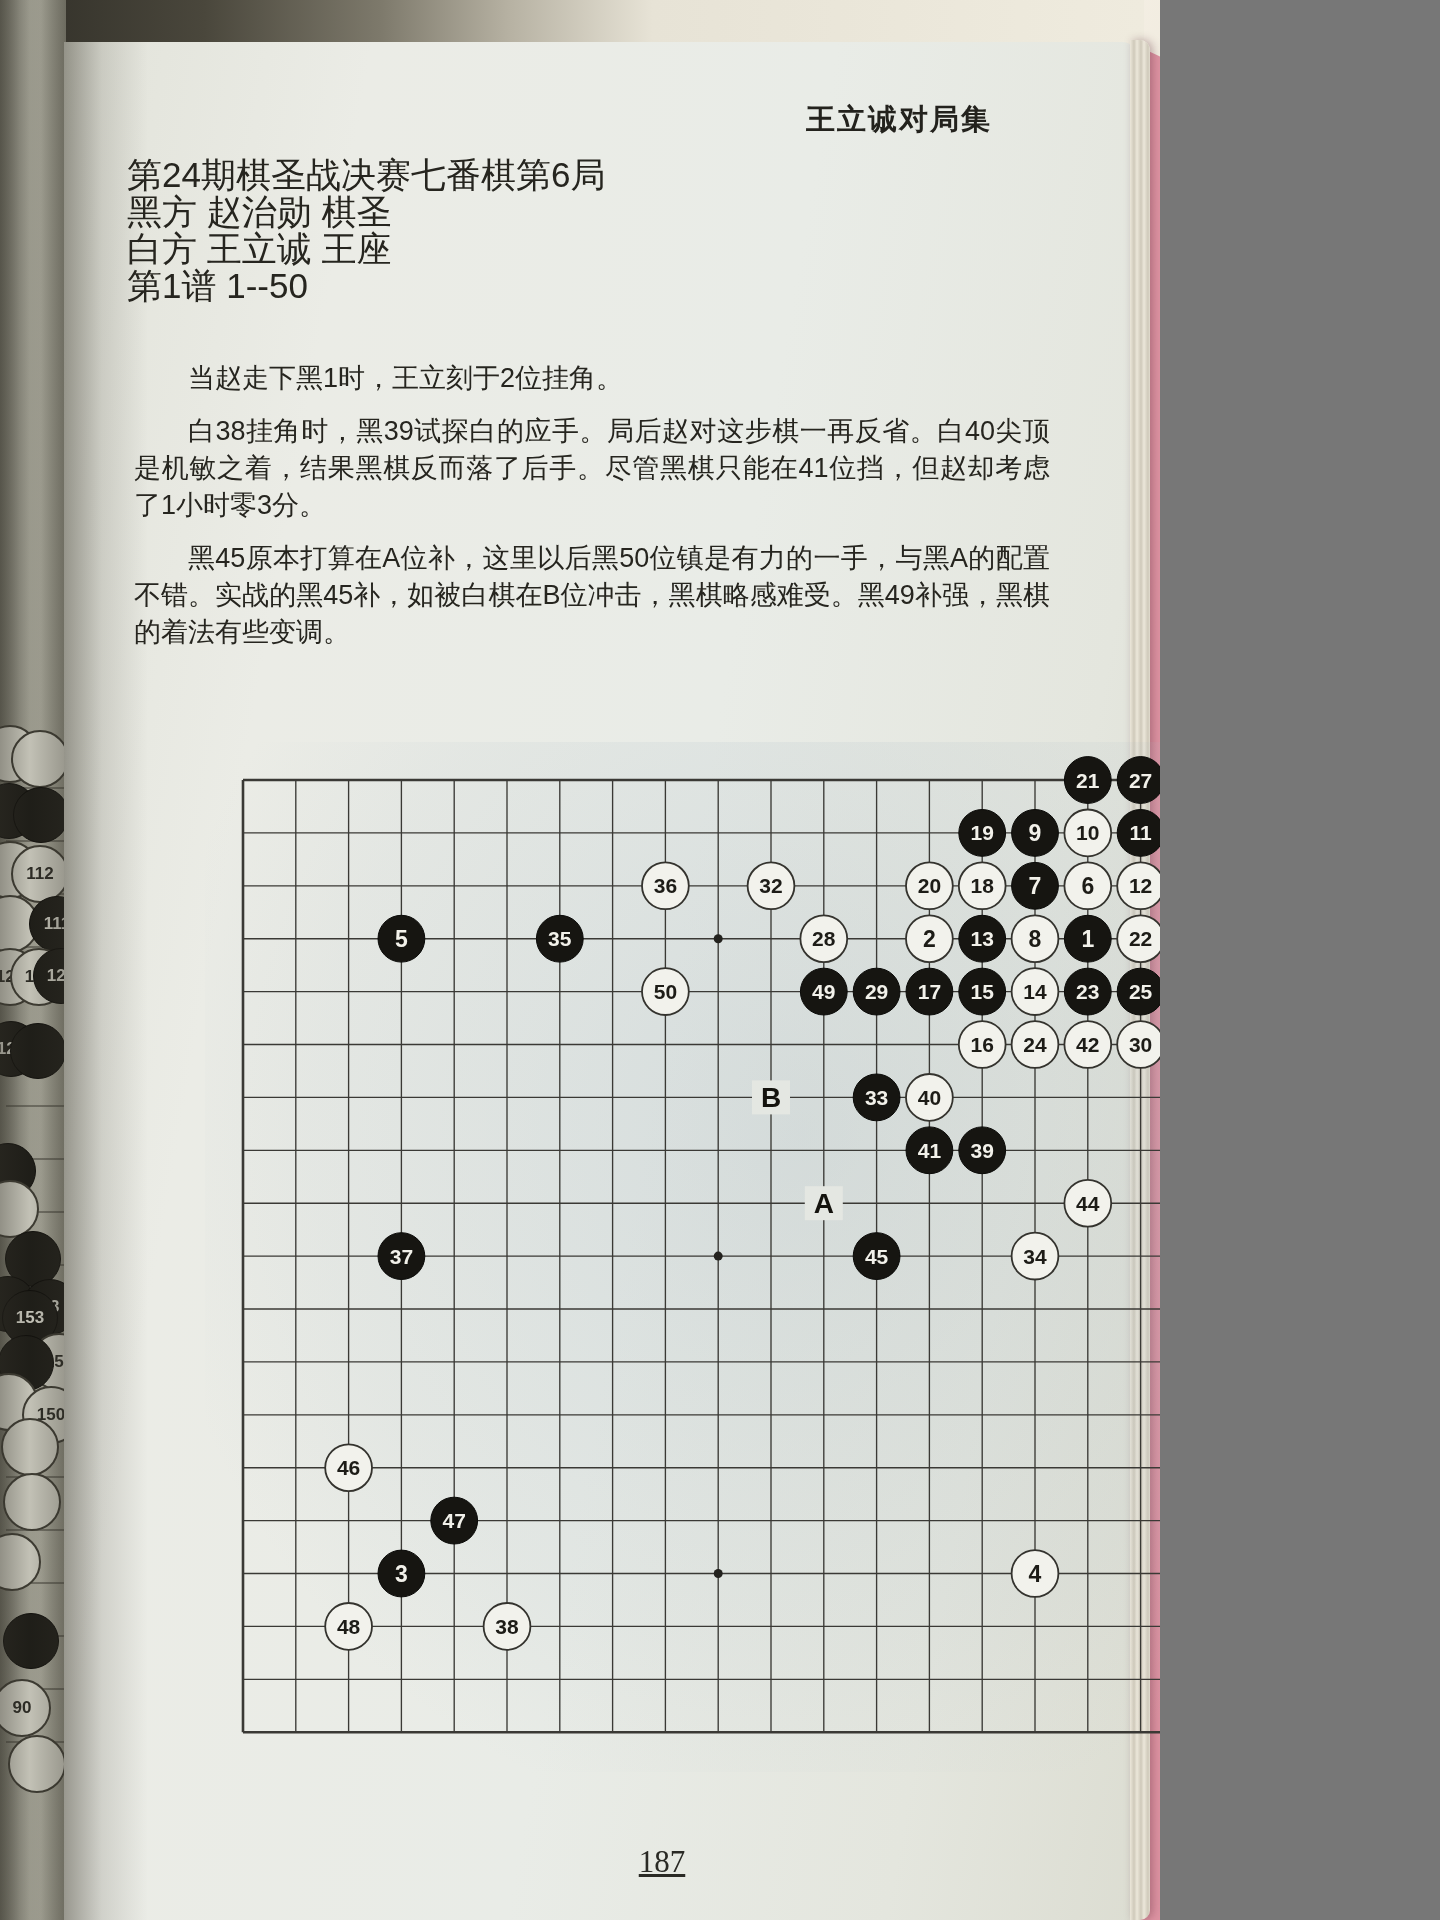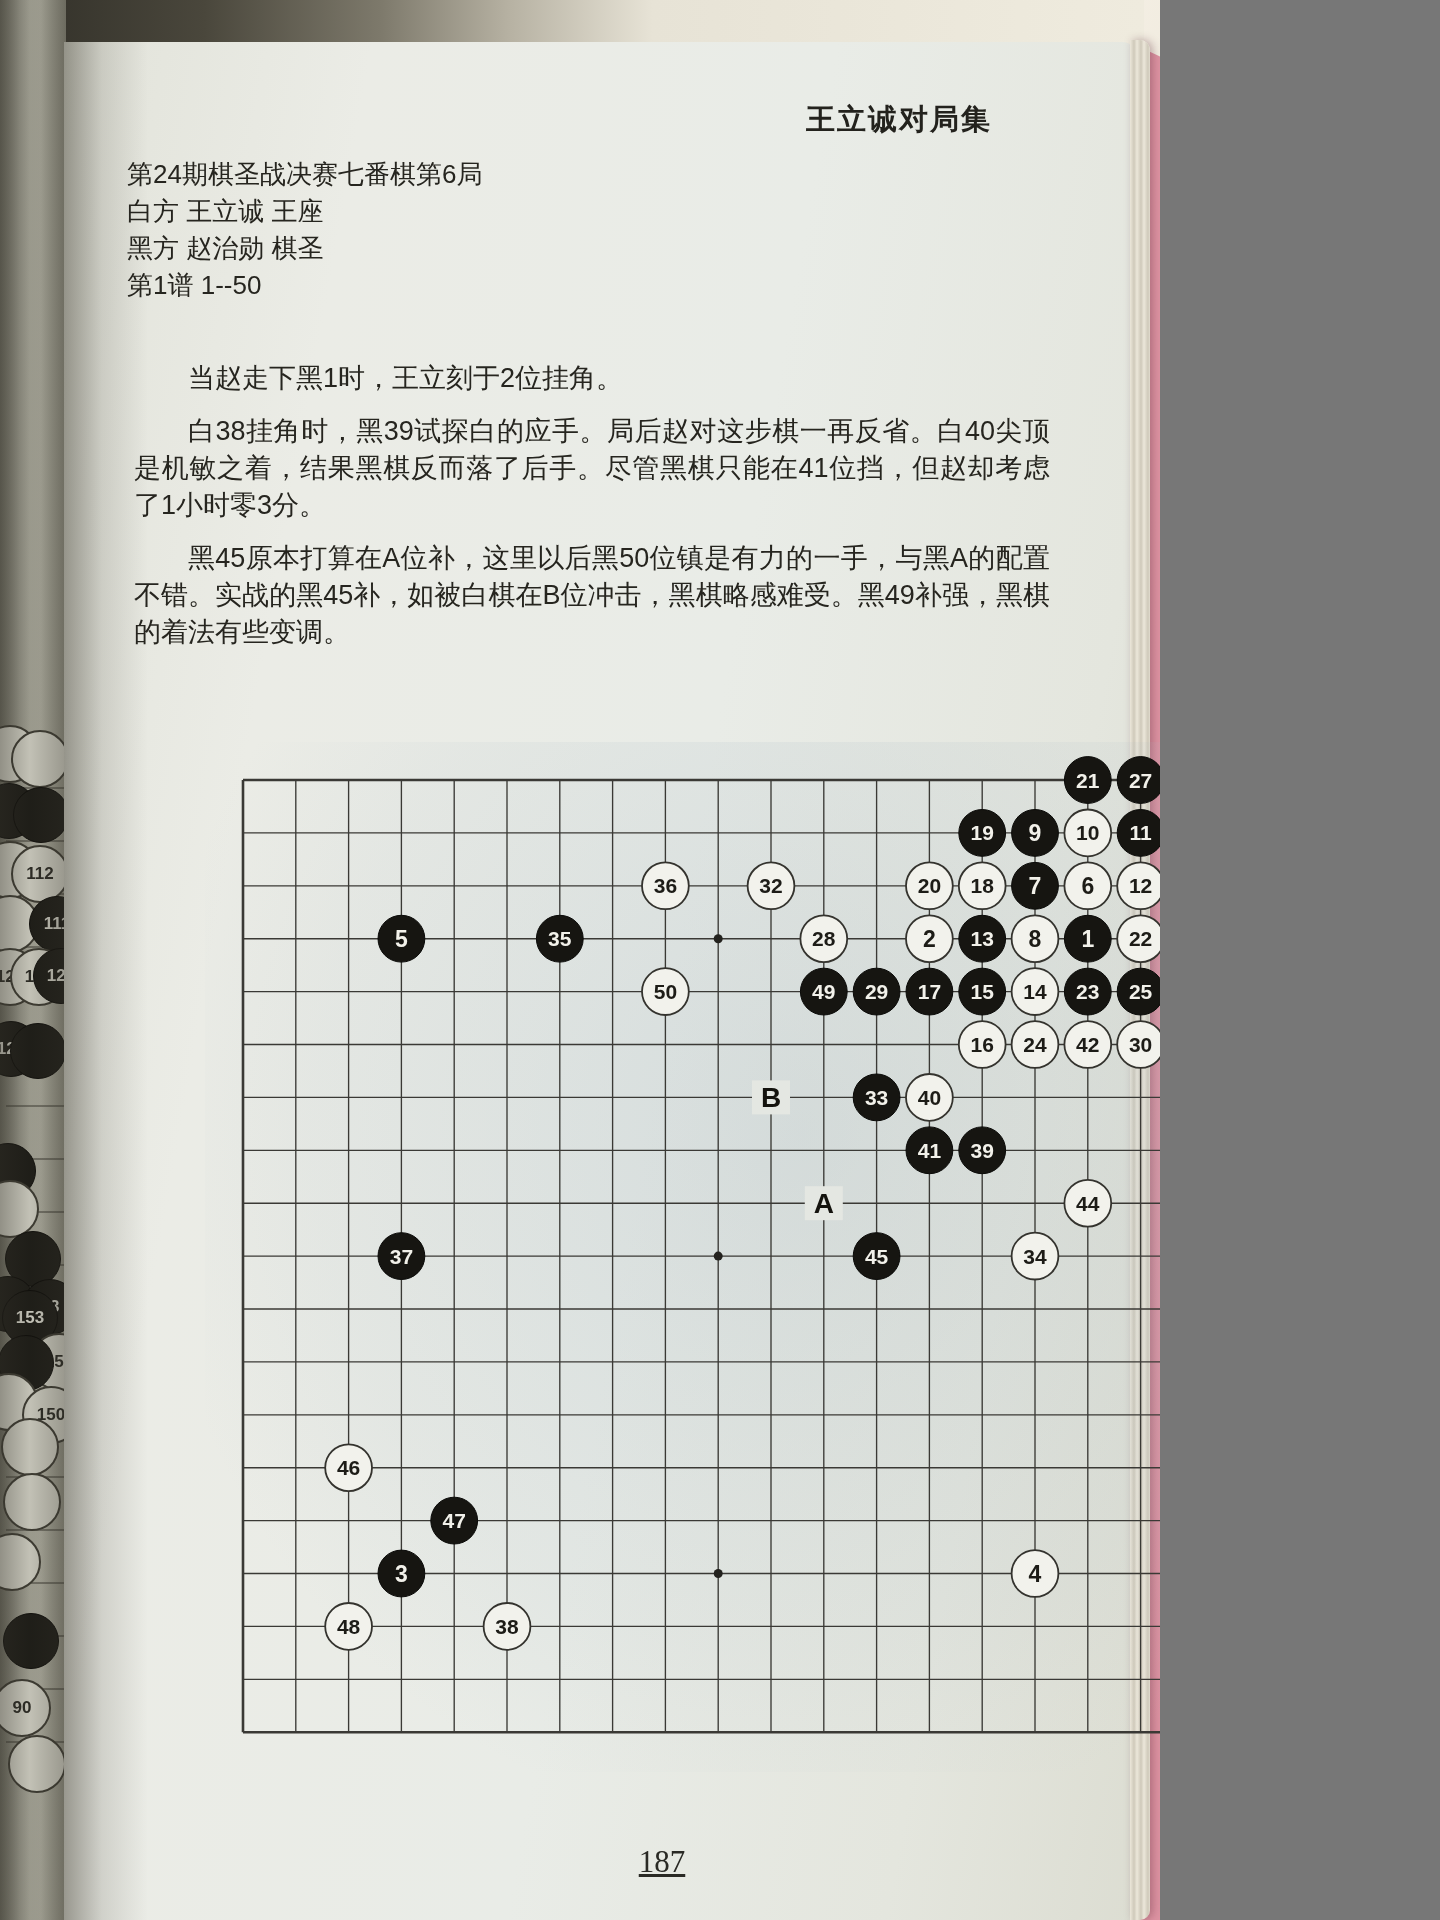--- a/index.html
+++ b/index.html
@@ -31,21 +31,21 @@
          background:linear-gradient(100deg,#e2e3da 0%,#ebece6 22%,#e9ece7 55%,#e4e6de 82%,#dcddd2 100%);}
   .gutter{position:absolute;left:64px;top:42px;width:84px;height:1878px;
          background:linear-gradient(to right,rgba(70,67,55,.50),rgba(70,67,55,.16) 45%,rgba(70,67,55,0) 100%);}
   .page-edge{position:absolute;left:1130px;top:40px;width:20px;height:1880px;
          border-radius:0 10px 10px 0;
          background:repeating-linear-gradient(to right,#ece7da 0px,#cfc9ba 4px,#ece7da 7px);
          box-shadow:3px 0 8px rgba(90,40,55,.35);}
   
   .header-title{position:absolute;left:620px;top:100px;width:372px;text-align:right;
          font-size:29px;font-weight:700;color:#23221d;letter-spacing:2px;}
-  .meta{position:absolute;left:127px;top:156px;font-size:26px;line-height:37px;color:#26251f;}
+  .meta{position:absolute;left:127px;top:156px;font-size:35px;line-height:37px;color:#26251f;}
   .paras{position:absolute;left:118px;top:344px;width:948px;font-size:27px;line-height:37px;
          text-align:justify;color:#26251f;}
   .paras p{margin:16px;text-indent:2em;}
   .board-tint{position:absolute;left:205px;top:742px;width:1030px;height:1030px;
          background:radial-gradient(ellipse at 58% 38%,rgba(168,185,196,.30),rgba(168,185,196,.10) 58%,rgba(168,185,196,0) 78%);}
   svg.board{position:absolute;left:0;top:0;width:1440px;height:1920px;pointer-events:none;}
   .page-number{position:absolute;left:582px;top:1844px;width:160px;text-align:center;
          font-family:"Liberation Serif","DejaVu Serif",serif;font-size:31px;color:#2a2a25;text-decoration:underline;}
 </style>
 </head>
@@ -92,22 +92,22 @@
   </div>
   <div class="left-shade"></div>
 
   <div class="page"></div>
   <div class="gutter"></div>
   <div class="page-edge"></div>
 
   <div class="header-title">王立诚对局集</div>
   <div class="meta" id="meta-lines">
       <div>第24期棋圣战决赛七番棋第6局</div>
+      <div>黑方 赵治勋 棋圣</div>
       <div>白方 王立诚 王座</div>
-      <div>黑方 赵治勋 棋圣</div>
       <div>第1谱 1--50</div>
     </div>
   <div class="paras" id="paragraphs">
       <p>当赵走下黑1时，王立刻于2位挂角。</p>
       <p>白38挂角时，黑39试探白的应手。局后赵对这步棋一再反省。白40尖顶是机敏之着，结果黑棋反而落了后手。尽管黑棋只能在41位挡，但赵却考虑了1小时零3分。</p>
       <p>黑45原本打算在A位补，这里以后黑50位镇是有力的一手，与黑A的配置不错。实战的黑45补，如被白棋在B位冲击，黑棋略感难受。黑49补强，黑棋的着法有些变调。</p>
     </div>
 
   <div class="board-tint"></div>
   <svg class="board" viewBox="0 0 1440 1920">

